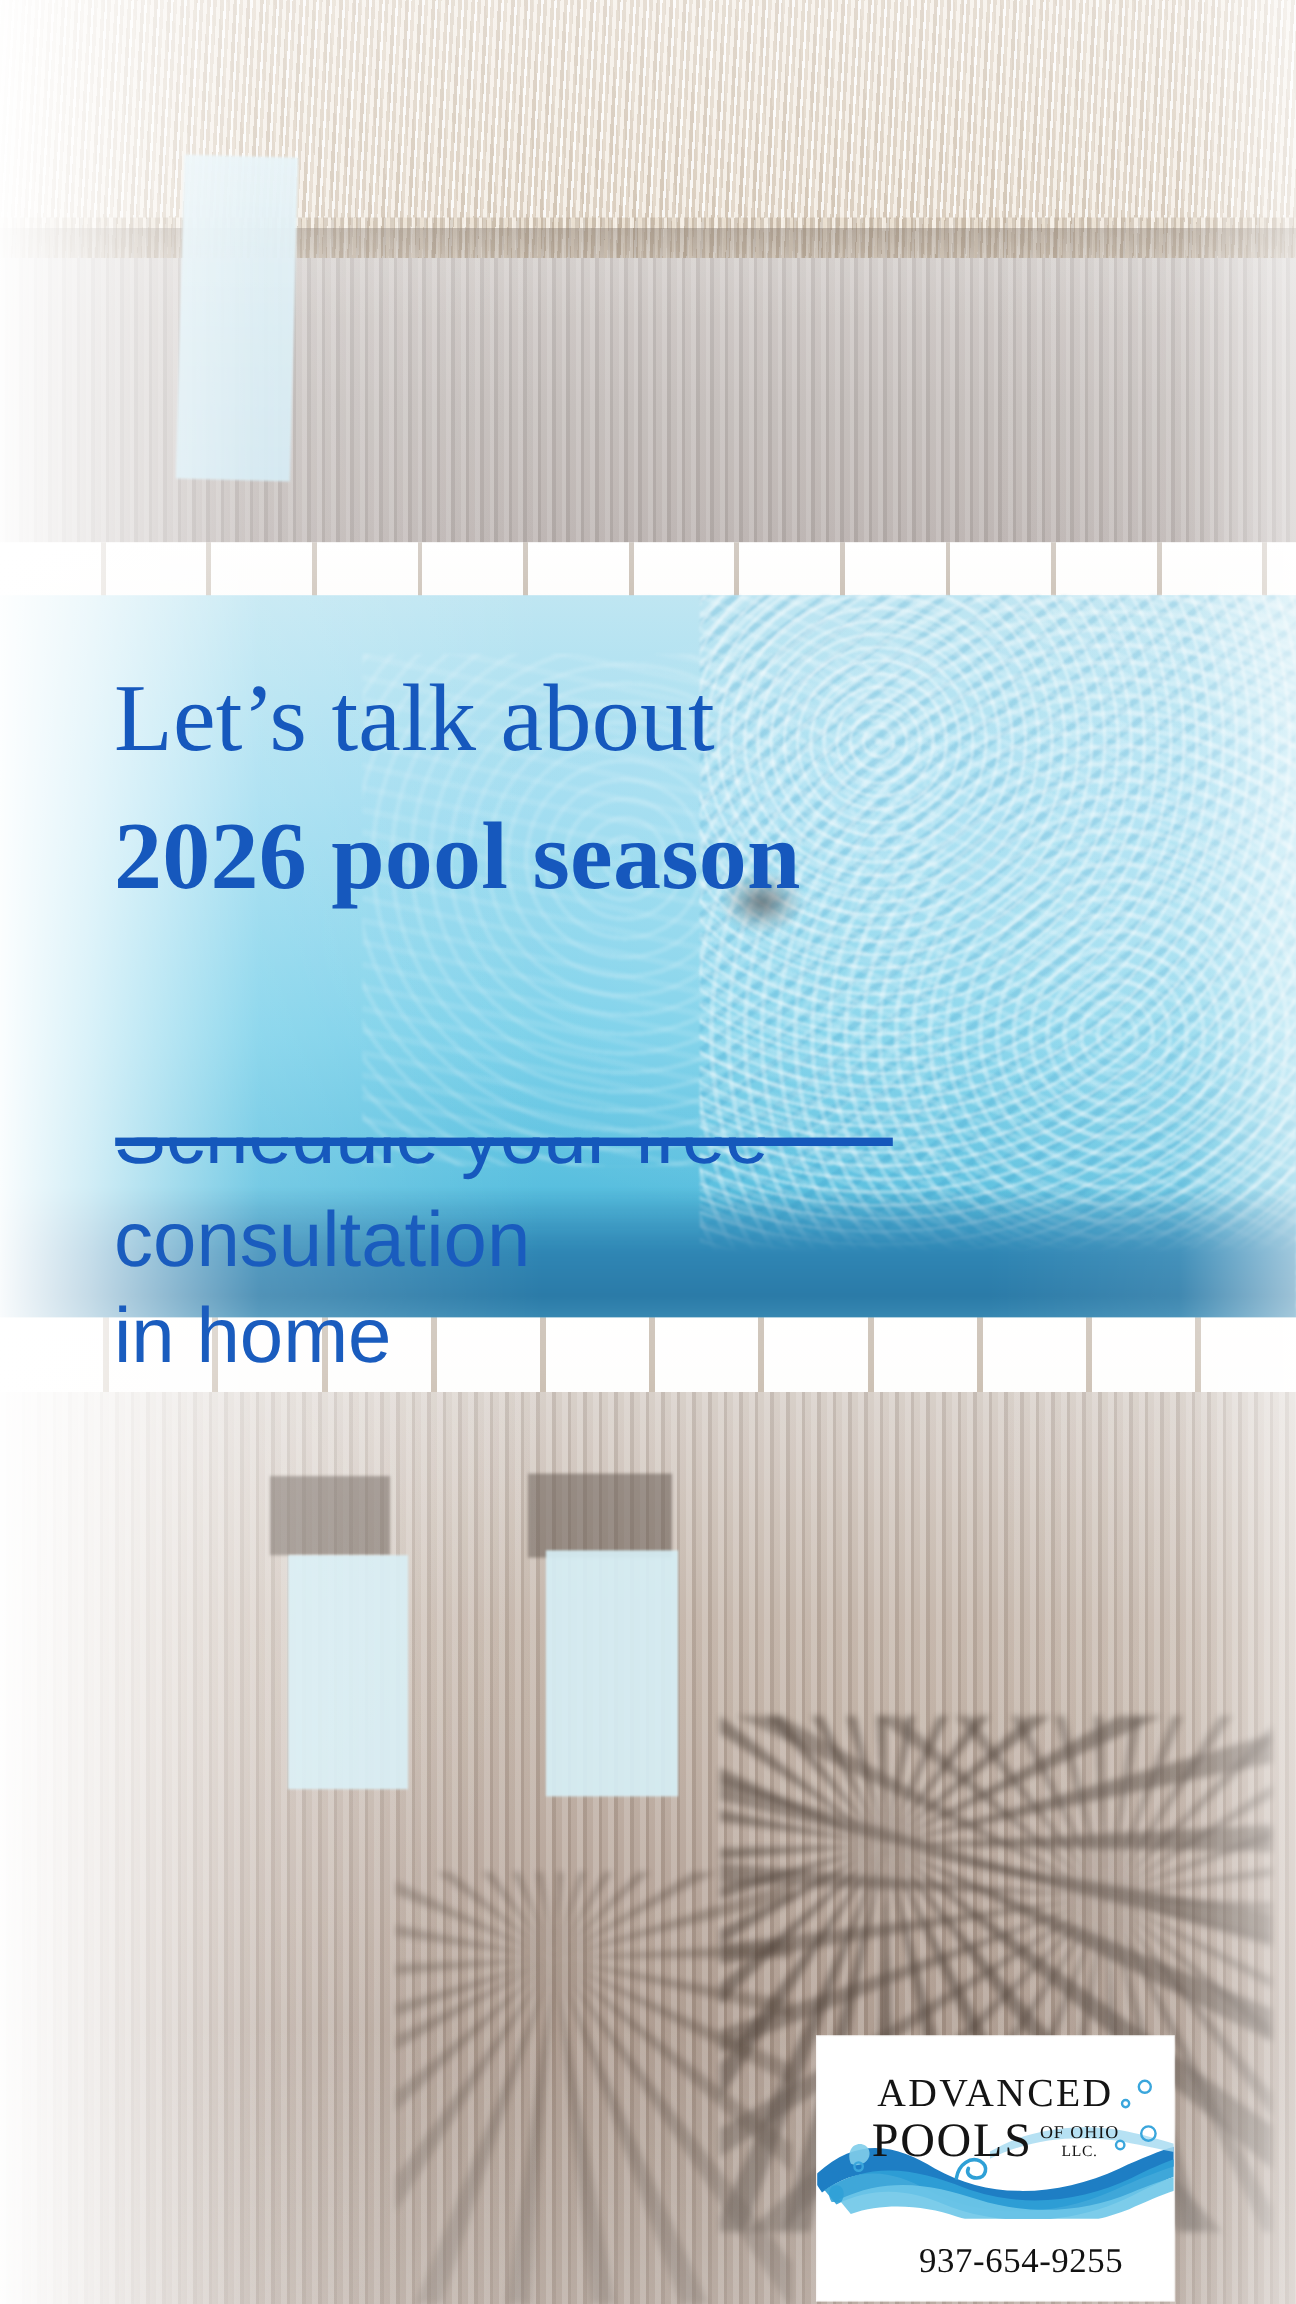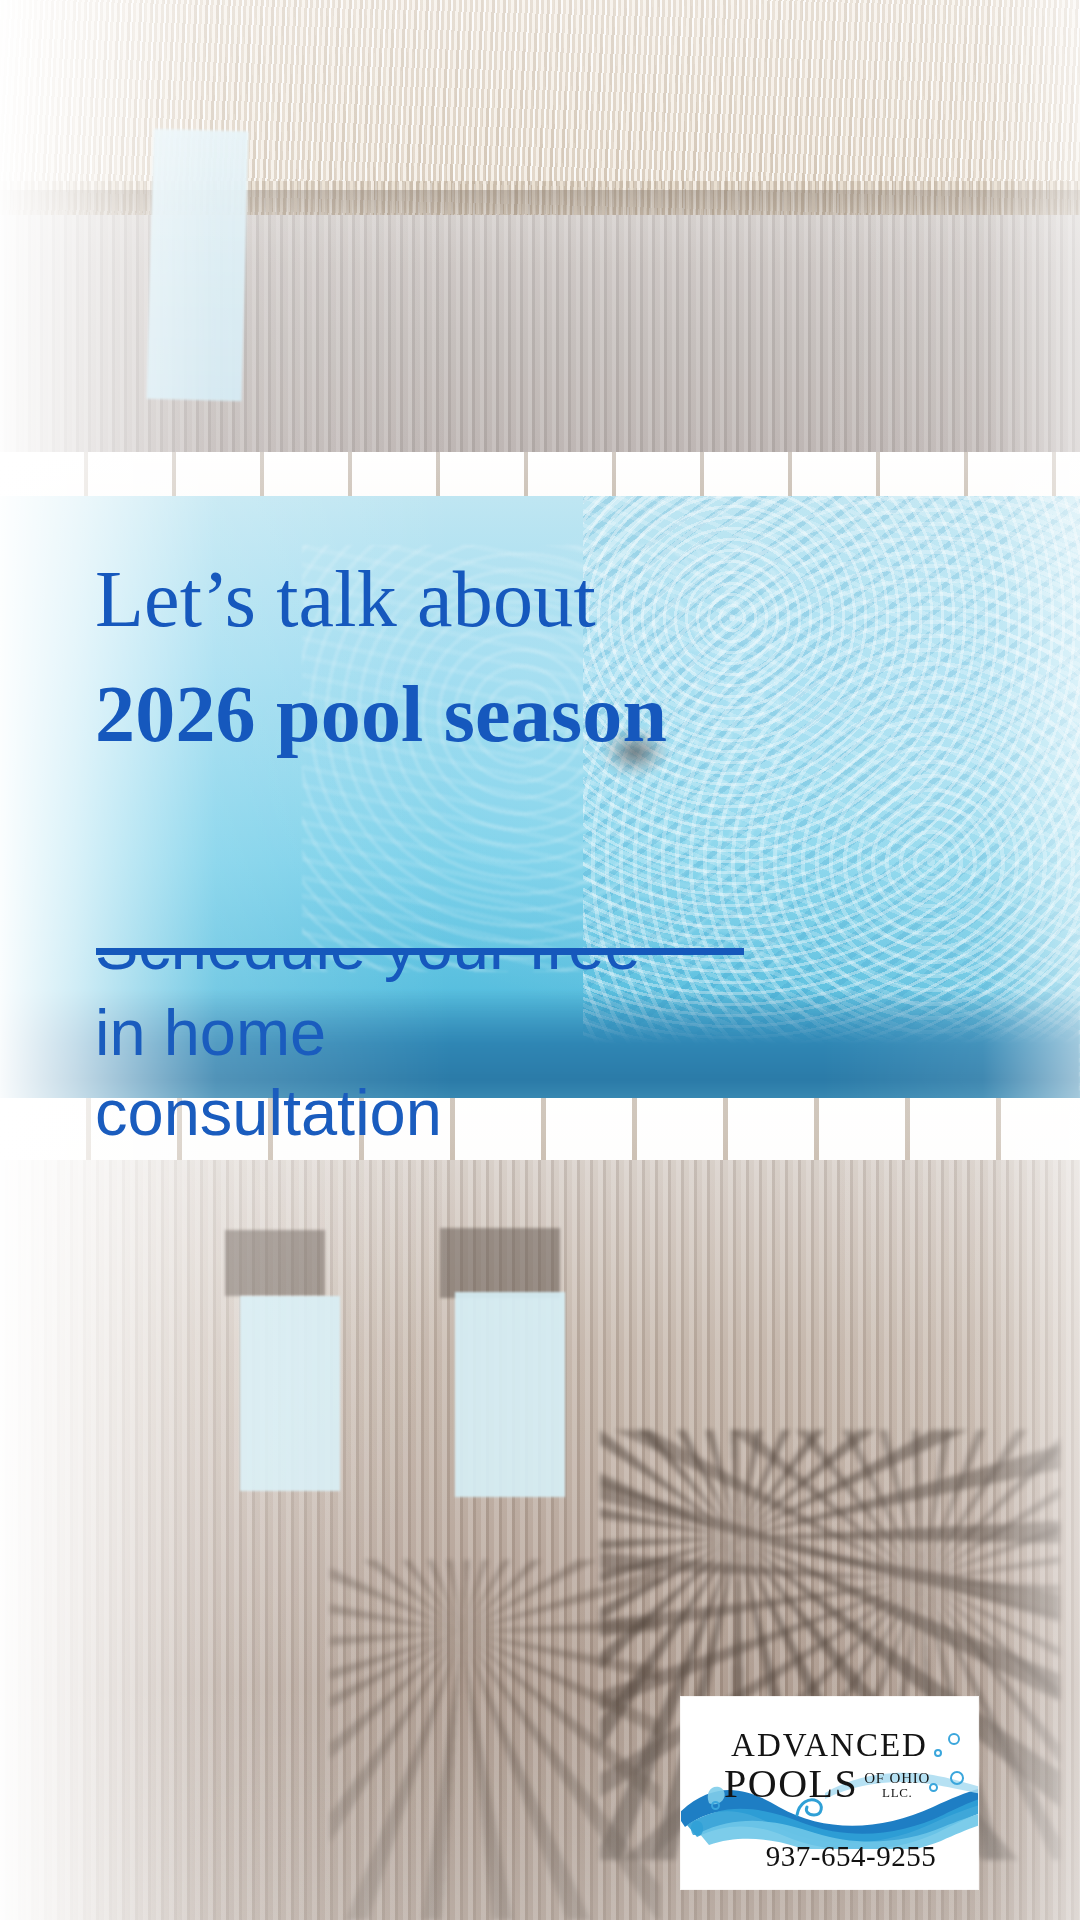--- a/index.html
+++ b/index.html
@@ -193,35 +193,35 @@
   .subline{
     position:absolute;left:95px;top:1000px;width:720px;
     font-family:"Liberation Sans", sans-serif;
     font-size:65px;line-height:1.02;color:#1a5cbe;
     white-space:nowrap;
   }
   .subline div{margin-bottom:14px;}
 
   
   .logo-card{
-    position:absolute;left:681px;top:1697px;width:297px;height:192px;
+    position:absolute;left:681px;top:1697px;width:297px;height:220px;
     background:#ffffff;
     box-shadow:0 0 0 1px rgba(255,255,255,.9);
     overflow:hidden;
   }
   .logo-inner{position:absolute;inset:0;}
   .logo-wordmark{
     position:absolute;left:0;right:0;top:32px;text-align:center;
     font-family:"Liberation Serif", serif;color:#141414;
   }
   .logo-line1{
     font-size:33px;letter-spacing:2.0px;line-height:1;
   }
   .logo-line2-row{
-    display:flex;align-items:flex-end;justify-content:flex-start;gap:6px;margin-top:2px;padding-left:43px;
+    display:flex;align-items:flex-end;justify-content:center;gap:6px;margin-top:2px;
   }
   .logo-line2{font-size:40px;letter-spacing:1.5px;line-height:1;}
   .logo-of{
     display:flex;flex-direction:column;align-items:center;
     line-height:1.05;padding-bottom:4px;
   }
   .logo-of .of{font-size:15px;letter-spacing:.8px;font-family:Liberation Serif, serif;}
   .logo-of .llc{font-size:13px;letter-spacing:.6px;}
   .logo-phone{
     position:absolute;left:0;right:0;bottom:16px;text-align:center;
@@ -282,22 +282,22 @@
       <div class="l2">2026 pool season</div>
     </div>
 
     <div class="clip-wrap">
       <div class="clip-text">Schedule your free</div>
     </div>
 
     <div class="rule"></div>
 
     <div class="subline">
+      <div>consultation</div>
       <div>in home</div>
-      <div>consultation</div>
     </div>
 
   </div>
 
   <div class="logo-card">
     <div class="logo-inner">
 
       <svg class="wave-svg" viewBox="0 0 310 90">
         <path d="M2,56 C40,18 74,30 104,48 C150,74 206,72 258,48 C282,37 300,30 312,28 L312,44 C296,48 276,56 254,66 C200,90 142,90 98,66 C70,51 42,44 10,68 Z" fill="#1e7ec4"></path>
         <path d="M12,66 C52,40 92,50 128,64 C176,82 226,76 268,56 C288,46 302,40 312,38 L312,52 C298,56 282,64 262,74 C214,96 156,96 112,78 C84,66 54,62 22,78 Z" fill="#2fa0d6" opacity="0.92"></path>

